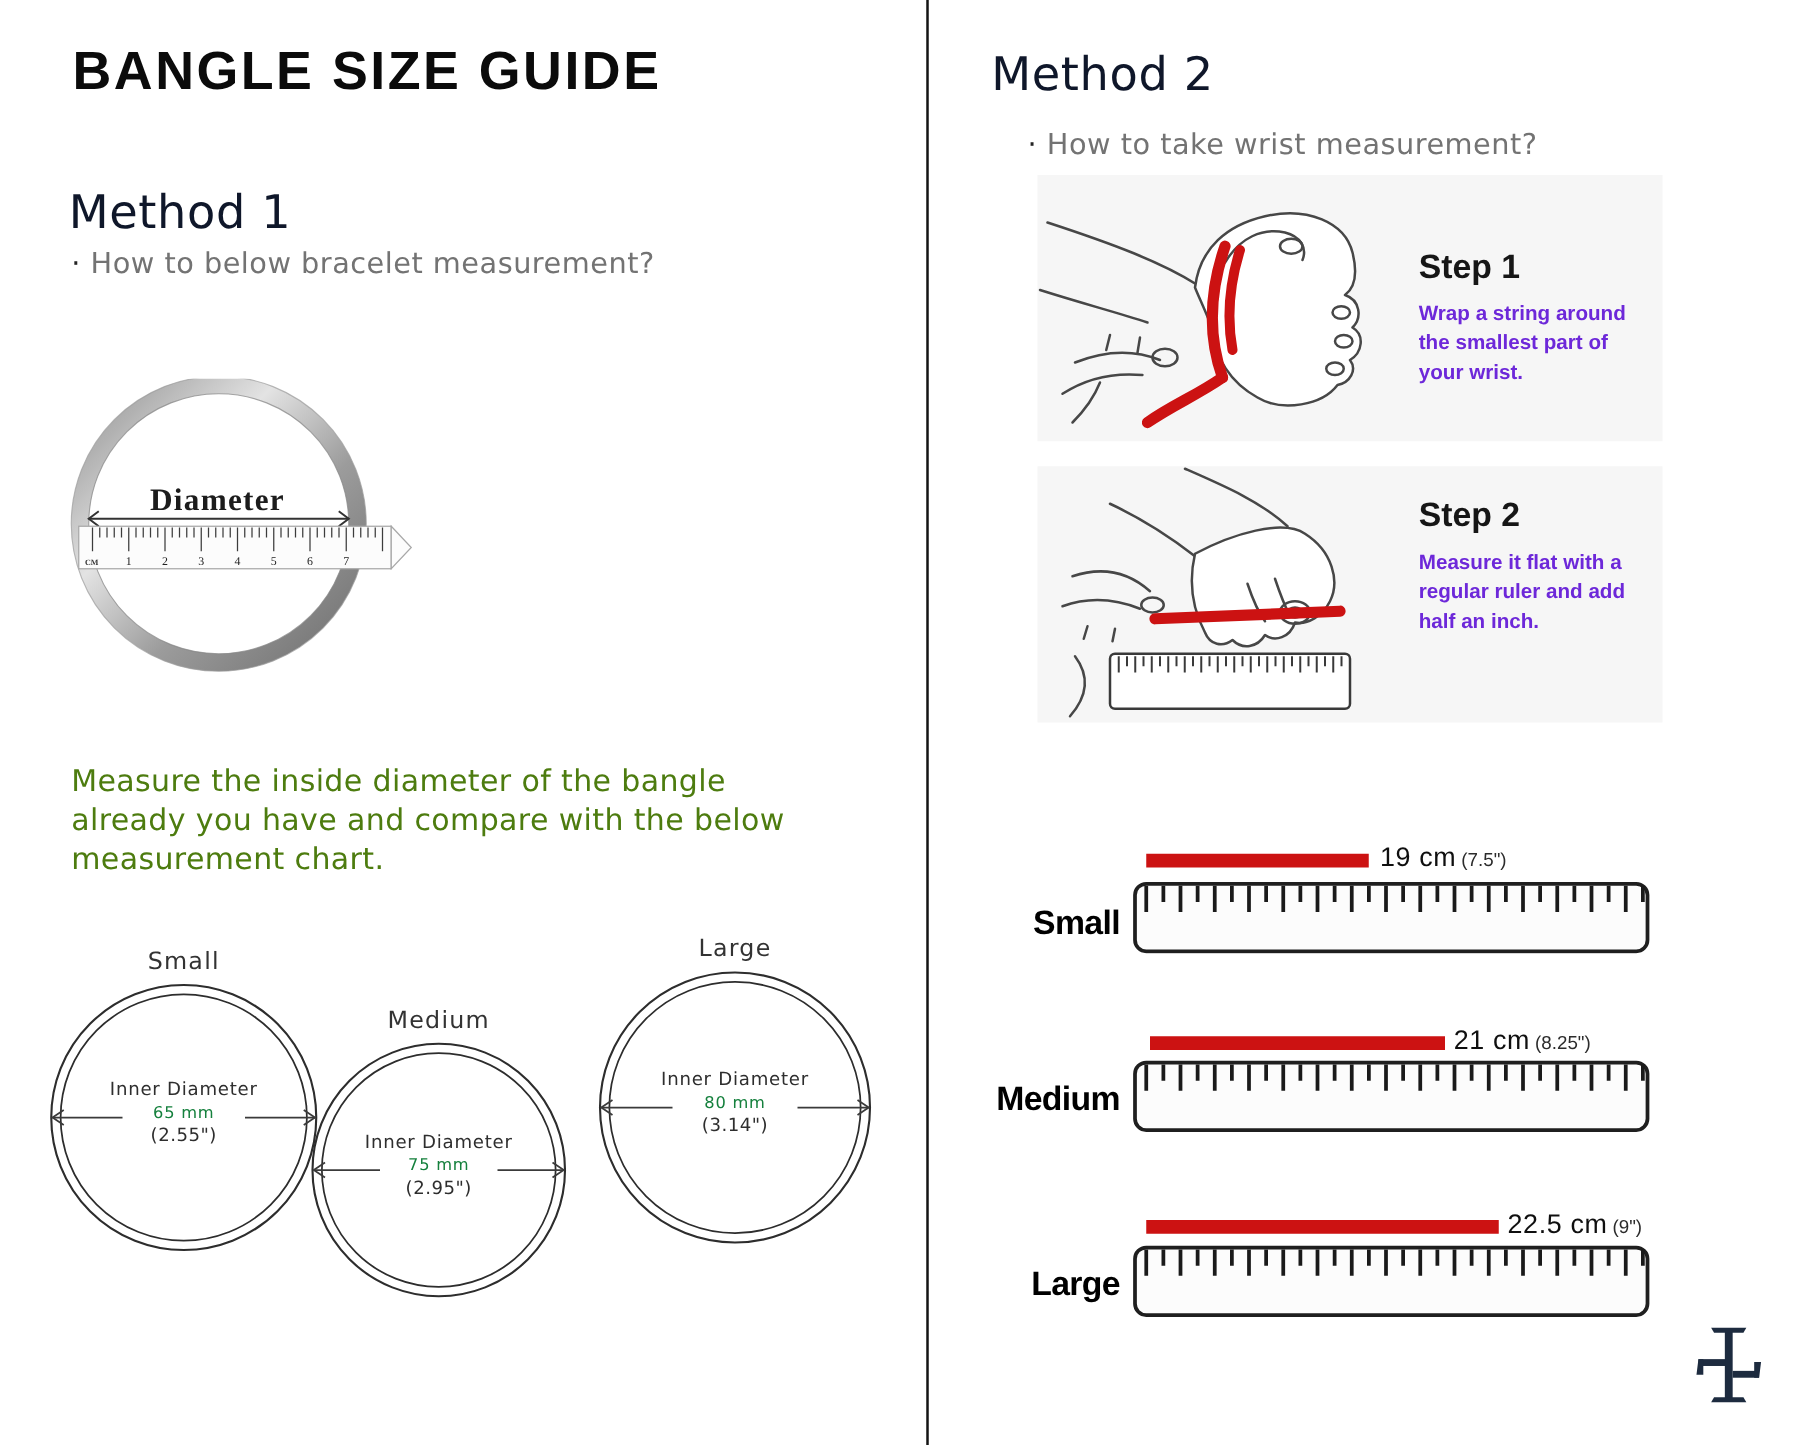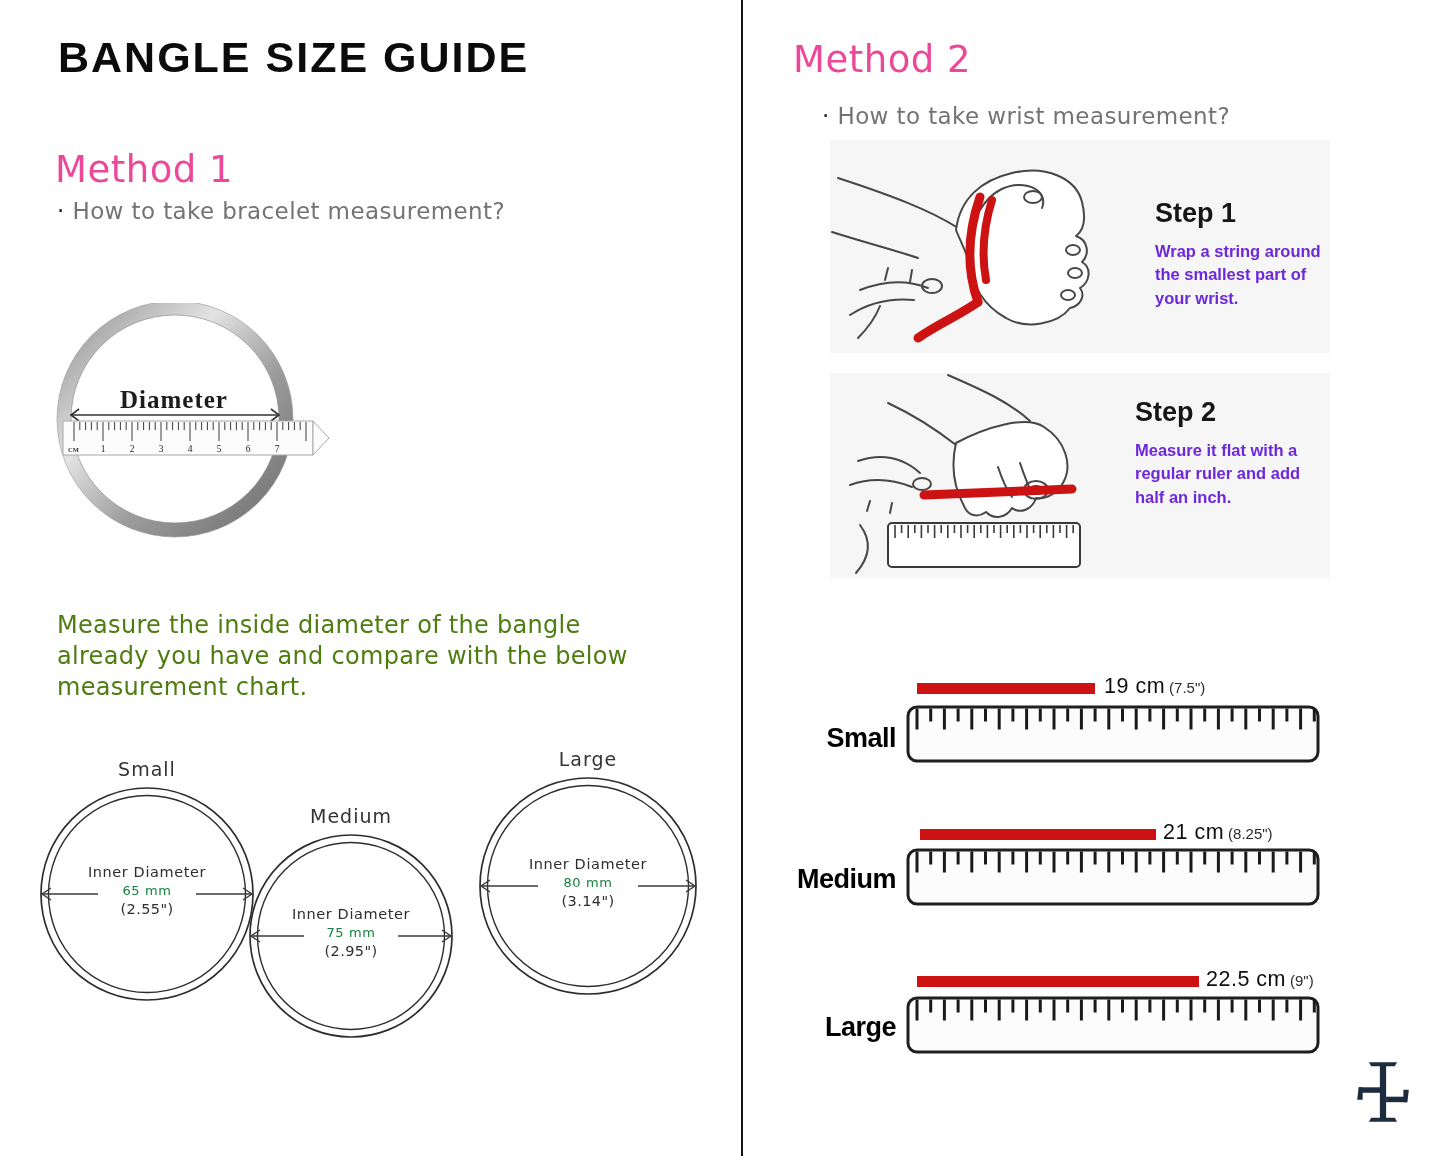--- a/index.html
+++ b/index.html
@@ -10,21 +10,21 @@
   }
   .divider { position:absolute; left:741px; top:0; width:2px; height:1156px; background:#141414; }
 
   
   .main-title {
     position:absolute; left:55px; top:30px; margin:3px;
     font-family:"Liberation Sans", sans-serif; font-weight:700;
     font-size:43px; letter-spacing:2px; color:#0b0b0b;
   }
   .method-heading {
-    position:absolute; margin:0; font-weight:400; font-size:37px; color:#ec4899;
+    position:absolute; margin:0; font-weight:400; font-size:37px; color:#0f172a;
     font-family:"DejaVu Sans", sans-serif; letter-spacing:0.5px;
   }
   .m1-heading { left:55px; top:148px; }
   .m2-heading { left:793px; top:38px; }
   .bullet-line { position:absolute; font-size:23px; color:#737373; letter-spacing:0.4px; }
   .bullet-line::before { content:"·  "; color:#242424; }
   .m1-bullet { left:57px; top:198px; }
   .m2-bullet { left:822px; top:103px; }
 
   .bangle-svg { position:absolute; left:55px; top:303px; }
@@ -81,21 +81,21 @@
 </head>
 <body>
 
 <div id="page">
 
   <div class="divider"></div>
 
   <h1 class="main-title">BANGLE SIZE GUIDE</h1>
 
   <h2 class="method-heading m1-heading">Method 1</h2>
-  <div class="bullet-line m1-bullet">How to take bracelet measurement?</div>
+  <div class="bullet-line m1-bullet">How to below bracelet measurement?</div>
 
   <svg class="bangle-svg" width="285" height="242" viewBox="0 0 285 242">
     <defs>
       <linearGradient id="metal" x1="0" y1="0" x2="1" y2="1">
         <stop offset="0" stop-color="#8f8f8f"></stop>
         <stop offset="0.35" stop-color="#e3e3e3"></stop>
         <stop offset="0.62" stop-color="#9c9c9c"></stop>
         <stop offset="1" stop-color="#6e6e6e"></stop>
       </linearGradient>
     </defs>
@@ -218,21 +218,21 @@
     <div class="size-fig-text" style="top:108px;">
       <div class="l1">Inner Diameter</div>
       <div class="l2">80 mm</div>
       <div class="l3">(3.14")</div>
     </div>
   </div>
 
   <h2 class="method-heading m2-heading">Method 2</h2>
   <div class="bullet-line m2-bullet">How to take wrist measurement?</div>
 
-  <div class="step-panel" style="left:830px; top:140px; width:500px; height:213px;gap:20px;">
+  <div class="step-panel" style="left:830px; top:140px; width:500px; height:213px;">
     <svg width="300" height="213" viewBox="0 0 300 213">
       <path class="hand-line" d="M8,38 C60,55 100,70 128,88"></path>
       <path class="hand-line" d="M2,92 C40,104 64,110 88,118"></path>
       <path class="hand-line hand-fill" d="M126,90 C130,58 152,40 182,33 C216,25 246,38 252,62 C256,78 254,90 246,96 C258,100 260,114 252,122 C262,128 260,142 250,148 C256,156 250,166 240,168 C228,184 196,190 176,178 C154,166 142,146 140,124 C136,112 130,100 126,90 Z"></path>
       <path class="hand-line" d="M150,70 C162,50 180,42 198,46 C210,49 216,58 212,68"></path>
       <ellipse class="hand-line" cx="203" cy="57" rx="9" ry="6"></ellipse>
       <ellipse class="hand-line" cx="243" cy="110" rx="7" ry="5"></ellipse>
       <ellipse class="hand-line" cx="245" cy="133" rx="7" ry="5"></ellipse>
       <ellipse class="hand-line" cx="238" cy="155" rx="7" ry="5"></ellipse>
       <path class="string" d="M150,57 C138,92 136,128 148,162" stroke="#cc1212" stroke-width="9"></path>

